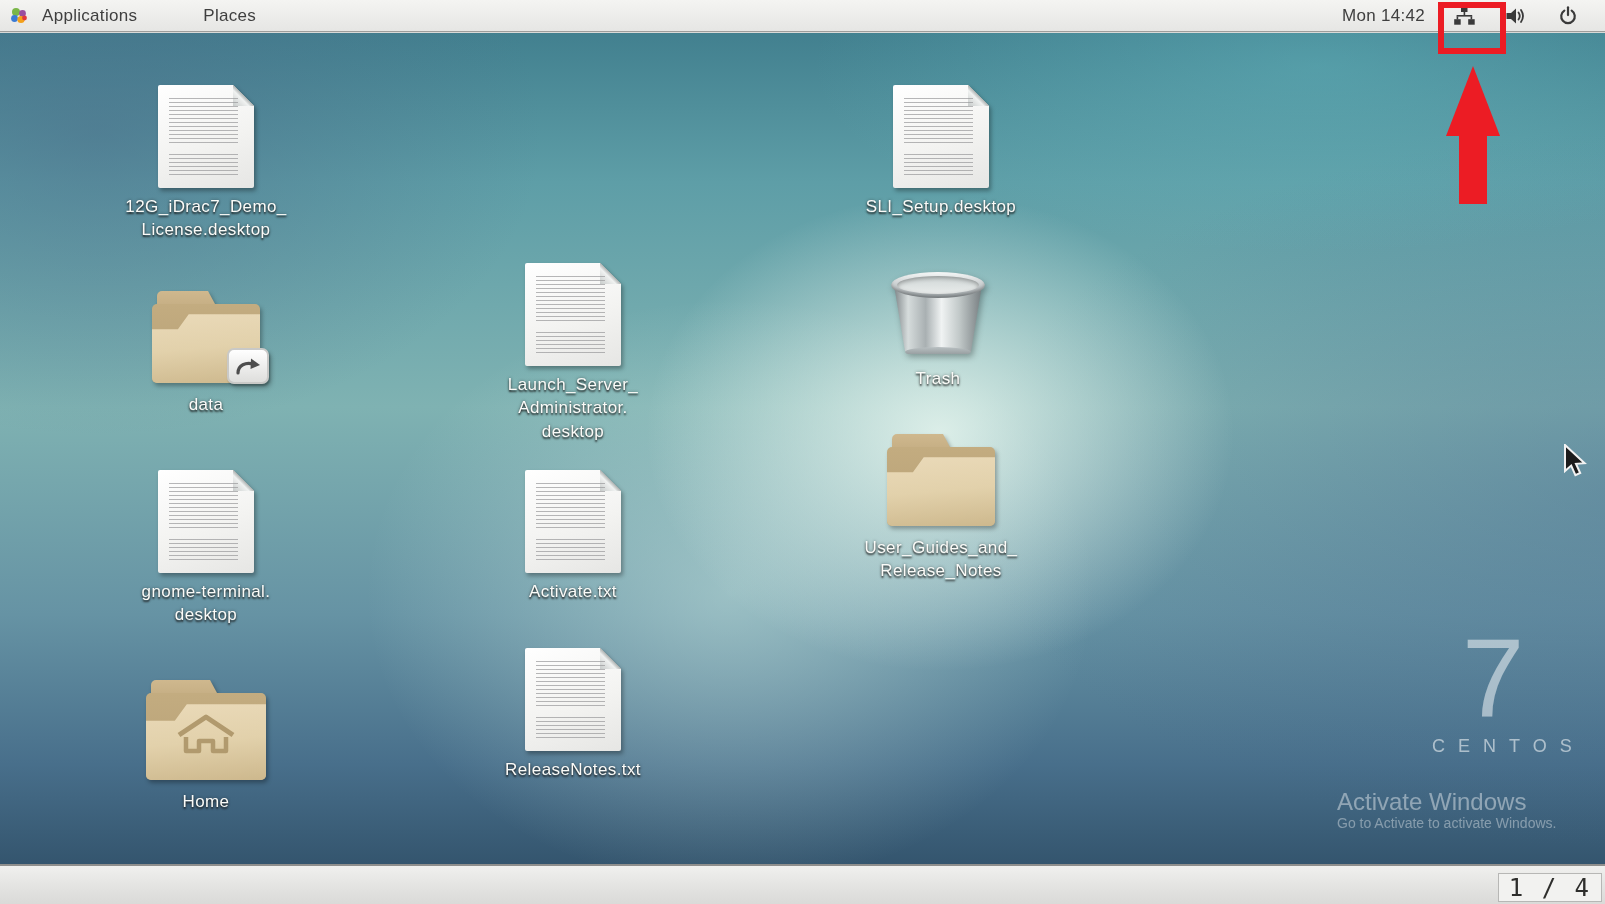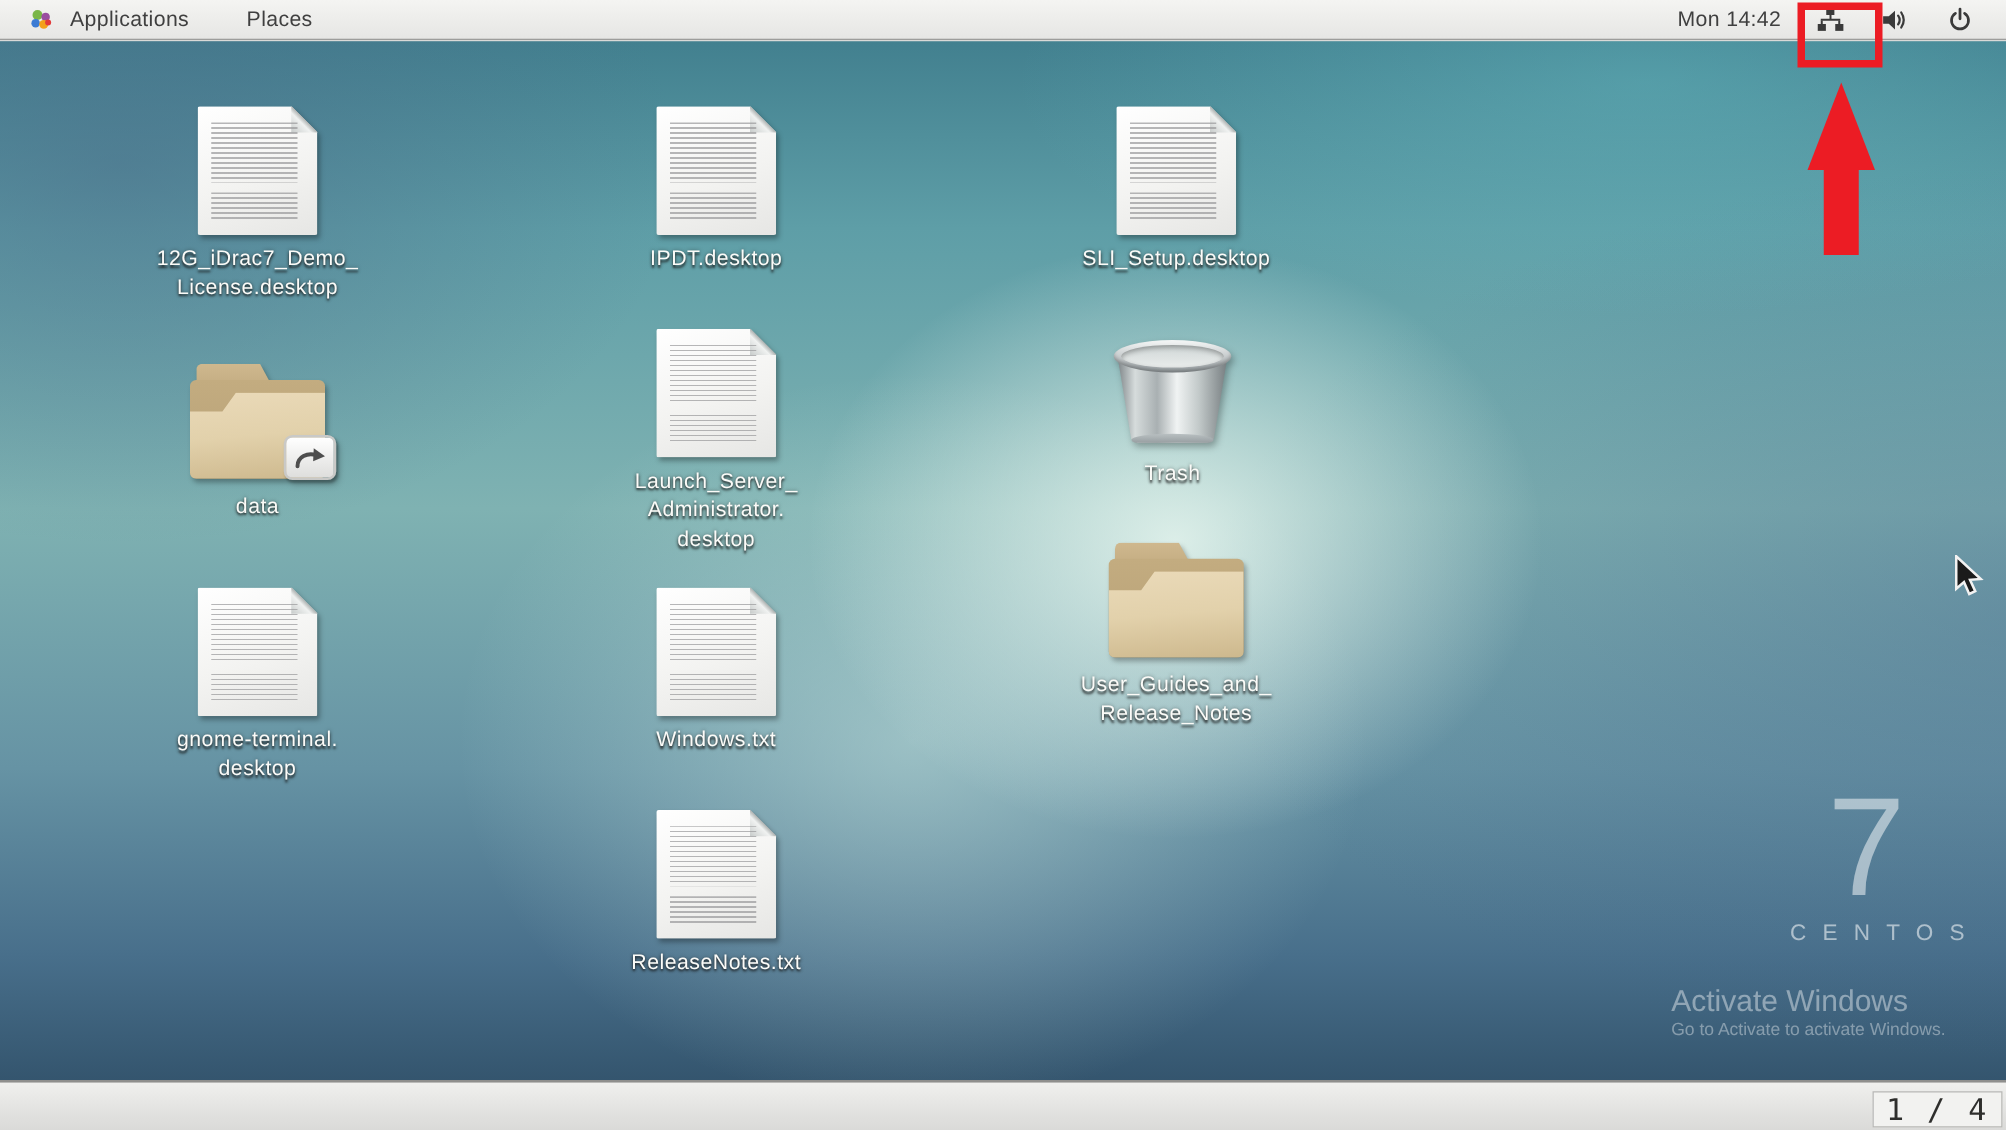--- a/index.html
+++ b/index.html
@@ -7,21 +7,21 @@
   .stage { position:relative; width:1605px; height:904px; background:#d9d9d7; }
 
   
   .panel {
     position:absolute; left:0; top:0; width:1605px; height:32px;
     background:linear-gradient(#f4f4f2,#e6e6e4);
     border-bottom:1px solid #9d9d9b;
     display:flex; align-items:center; z-index:30;
     color:#3f3f3f; font-size:17px;
   }
-  .panel-left { display:flex; align-items:center; gap:34px; padding-left:14px; }
+  .panel-left { display:flex; align-items:center; gap:54px; }
   .panel-menu { display:flex; align-items:center; gap:10px; cursor:default; height:32px; padding:0 6px; }
   .panel-menu span.lbl { letter-spacing:.3px; }
   .panel-right { margin-left:auto; display:flex; align-items:center; gap:26px; padding-right:24px; }
   .panel-clock { letter-spacing:.3px; }
   .tray-icon { width:26px; height:26px; display:flex; align-items:center; justify-content:center; }
 
   
   .desktop {
     position:absolute; left:0; top:33px; width:1605px; height:831px;
     background:
@@ -170,29 +170,20 @@
       <div class="doc-icon">
         <div class="doc-page"></div>
           <div class="doc-fold"></div>
         <div class="doc-lines-a"></div>
           <div class="doc-lines-b"></div>
       </div>
       <div class="dlabel">12G_iDrac7_Demo_
 License.desktop</div>
     </div>
 
-    <div class="dicon" style="left:463px; top:52px;">
-      <div class="doc-icon">
-        <div class="doc-page"></div>
-          <div class="doc-fold"></div>
-        <div class="doc-lines-a"></div>
-          <div class="doc-lines-b"></div>
-      </div>
-      <div class="dlabel">IPDT.desktop</div>
-    </div>
 
     <div class="dicon" style="left:831px; top:52px;">
       <div class="doc-icon">
         <div class="doc-page"></div>
           <div class="doc-fold"></div>
         <div class="doc-lines-a"></div>
           <div class="doc-lines-b"></div>
       </div>
       <div class="dlabel">SLI_Setup.desktop</div>
     </div>
@@ -243,33 +234,47 @@
 desktop</div>
     </div>
 
     <div class="dicon" style="left:463px; top:437px;">
       <div class="doc-icon">
         <div class="doc-page"></div>
           <div class="doc-fold"></div>
         <div class="doc-lines-a"></div>
           <div class="doc-lines-b"></div>
       </div>
-      <div class="dlabel">Windows.txt</div>
+      <div class="dlabel">Activate.txt</div>
     </div>
 
     <div class="dicon" style="left:831px; top:398px;">
       <div class="folder-icon">
         <div class="folder-tab"></div>
           <div class="folder-back"></div>
           <div class="folder-front"></div>
       </div>
       <div class="dlabel">User_Guides_and_
 Release_Notes</div>
     </div>
 
+    <div class="dicon" style="left:96px; top:644px;">
+      <div class="folder-icon folder-big">
+        <div class="folder-tab"></div>
+          <div class="folder-back"></div>
+          <div class="folder-front"></div>
+        <span class="home-glyph">
+          <svg width="66" height="42" viewBox="0 0 66 42">
+            <path d="M6,22 L33,4 L60,22" stroke="#b19a6e" stroke-width="5" fill="none" stroke-linejoin="round"></path>
+            <path d="M13,24 L13,38 L26,38 L26,28 L40,28 L40,38 L53,38 L53,24" stroke="#b19a6e" stroke-width="4.5" fill="none" stroke-linejoin="round"></path>
+          </svg>
+        </span>
+      </div>
+      <div class="dlabel">Home</div>
+    </div>
 
     <div class="dicon" style="left:463px; top:615px;">
       <div class="doc-icon">
         <div class="doc-page"></div>
           <div class="doc-fold"></div>
         <div class="doc-lines-a"></div>
           <div class="doc-lines-b"></div>
       </div>
       <div class="dlabel">ReleaseNotes.txt</div>
     </div>

